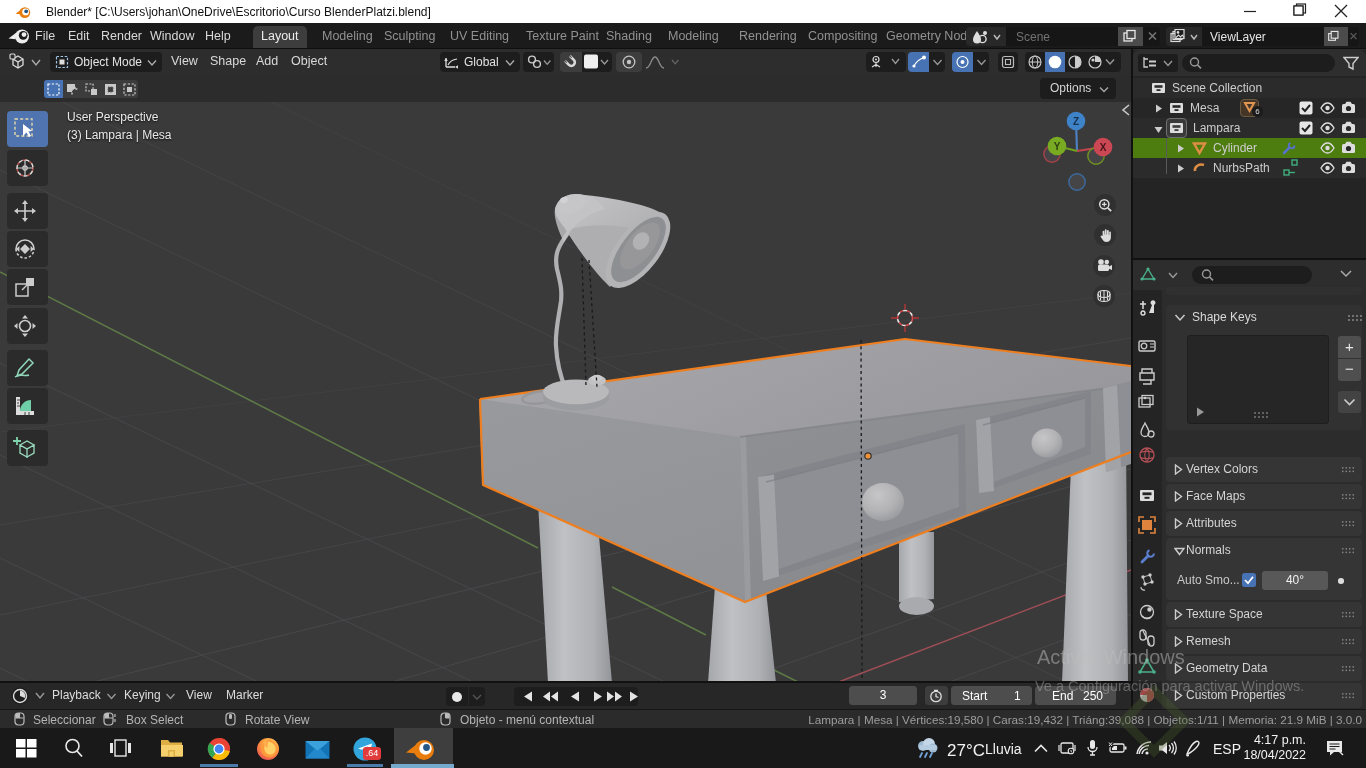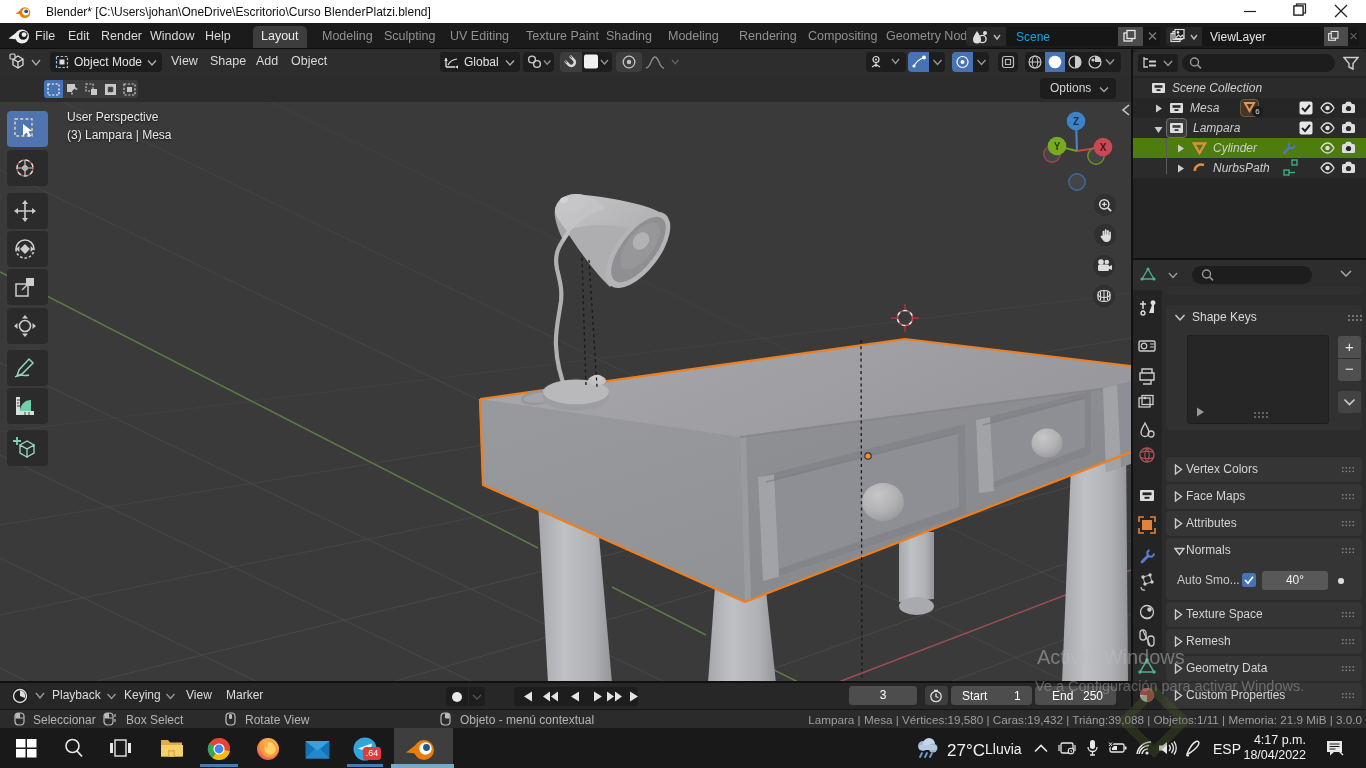--- a/index.html
+++ b/index.html
@@ -28,21 +28,21 @@
   #timeline { left:0; top:683px; width:1131px; height:26px; background:#272727; }
   #statusbar { left:0; top:710px; width:1366px; height:18px; background:#2b2b2b; }
   #taskbar { left:0; top:728px; width:1366px; height:40px; background:#191919; }
   .tbtn { position:absolute; left:7px; width:41px; height:36px; background:#2b2b2b; border-radius:4px; }
   .navbtn { position:absolute; width:22px; height:22px; background:rgba(45,45,45,0.75); border-radius:50%; }
   .secbar { position:absolute; left:1166px; width:196px; height:25px; background:#353535; border-radius:4px; }
   .secbar .lbl { position:absolute; left:20px; top:5px; font-size:12px; color:#d4d4d4; }
   .secarrow { position:absolute; left:8px; top:7px; }
   .gripdots { position:absolute; right:7px; top:9px; width:14px; height:7px; }
   .orow { position:absolute; left:0; width:233px; height:20px; }
-  .otext { position:absolute; top:3px; font-size:12px; color:#cdcdcd;font-style:italic; }
+  .otext { position:absolute; top:3px; font-size:12px; color:#cdcdcd; }
 </style>
 </head>
 <body>
 <div id="stage">
   <div class="abs" id="titlebar">
     <svg class="abs" style="left:14px;top:3px" width="18" height="18" viewBox="0 0 18 18">
       <path d="M7.2,6.5 L1.5,10.8 L6.2,11.2 Z" fill="#e87d0d"></path>
       <circle cx="10.8" cy="9.6" r="5.4" fill="#e87d0d"></circle>
       <circle cx="11.6" cy="8.9" r="3.4" fill="#fff"></circle>
       <circle cx="12.2" cy="8.3" r="1.9" fill="#265787"></circle>
@@ -80,21 +80,21 @@
     <div class="wstab" style="left:878px">Geometry Nod</div>
 
     <div class="abs" style="left:966px;top:4px;width:194px;height:19px;background:#161616;border-radius:4px">
       <div class="abs" style="left:0;top:0;width:40px;height:19px;background:#282828;border-radius:4px 0 0 4px"></div>
       <svg class="abs" style="left:4px;top:2px" width="34" height="15" viewBox="0 0 34 15">
         <path d="M7,2 C9,5 11,8 11,10.5 A4,4 0 0 1 3,10.5 C3,8 5,5 7,2 Z" fill="#ddd"></path>
         <circle cx="12.5" cy="10" r="3.6" fill="none" stroke="#ddd" stroke-width="1.4"></circle>
         <circle cx="15" cy="4" r="2" fill="#ddd"></circle>
         <path d="M24,6 l3,4 l3,-4" fill="none" stroke="#bbb" stroke-width="1.4"></path>
       </svg>
-      <div class="abs" style="left:50px;top:2.5px;font-size:12px;color:#0ea5e9">Scene</div>
+      <div class="abs" style="left:50px;top:2.5px;font-size:12px;color:#737373">Scene</div>
       <div class="abs" style="left:152px;top:0;width:25px;height:19px;background:#4b4b4b"></div>
       <svg class="abs" style="left:156px;top:2px" width="38" height="15" viewBox="0 0 38 15">
         <rect x="2" y="4" width="8" height="8" fill="none" stroke="#e8e8e8" stroke-width="1.3"></rect>
         <rect x="5" y="1.5" width="8" height="8" fill="#4b4b4b" stroke="#e8e8e8" stroke-width="1.3"></rect>
         <path d="M27,3.5 l7,7 M34,3.5 l-7,7" stroke="#777" stroke-width="1.5"></path>
       </svg>
     </div>
 
     <div class="abs" style="left:1166px;top:4px;width:193px;height:19px;background:#161616;border-radius:4px">
       <div class="abs" style="left:0;top:0;width:36px;height:19px;background:#282828;border-radius:4px 0 0 4px"></div>

